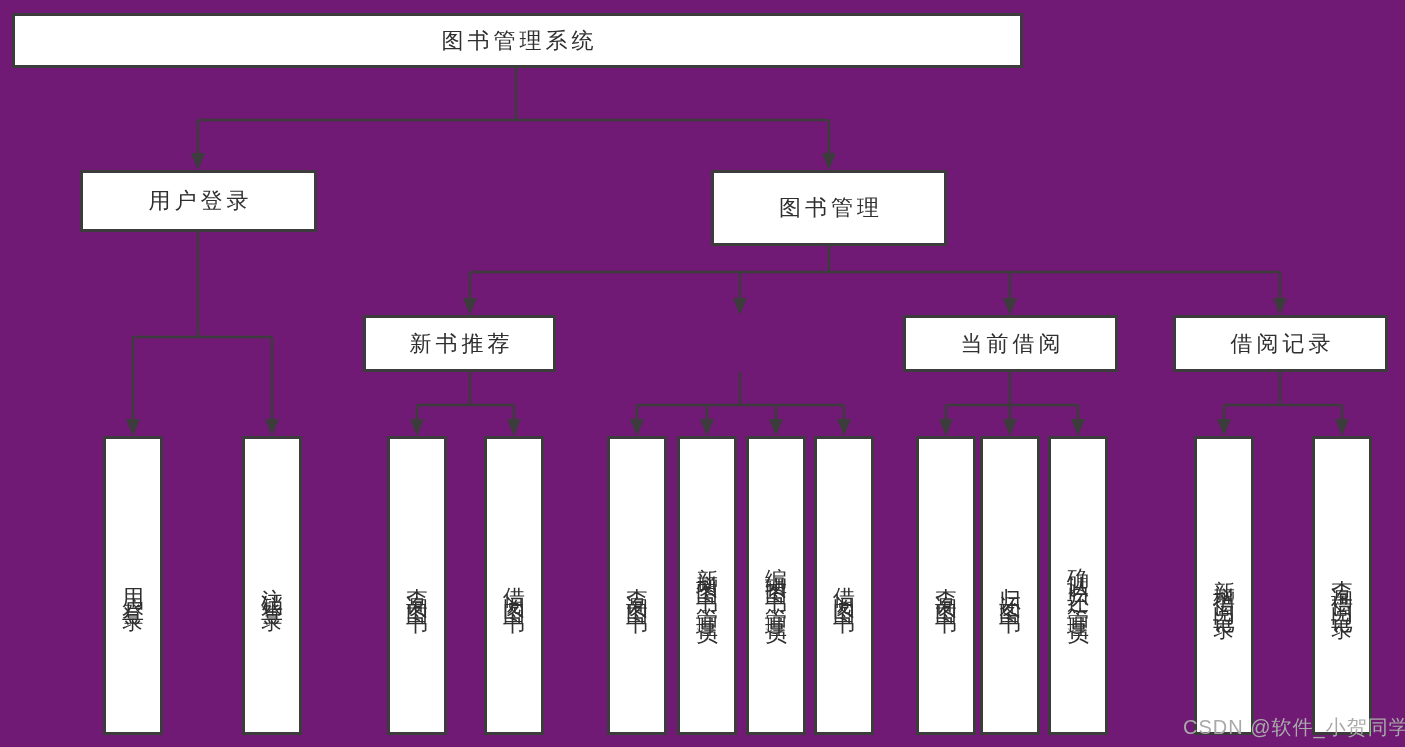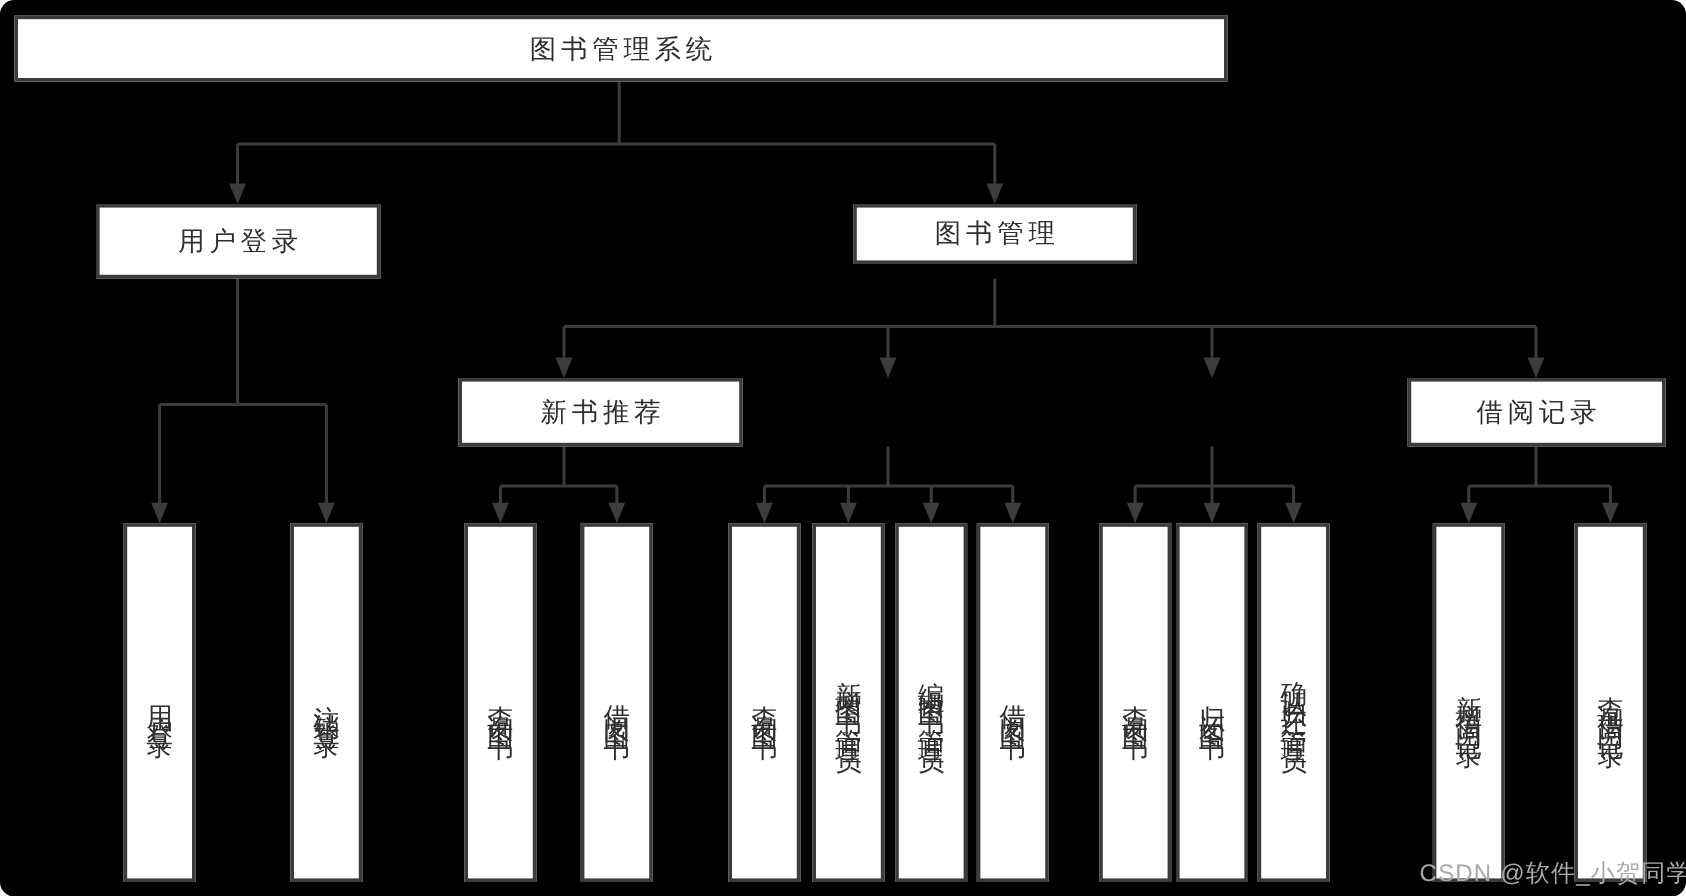--- a/index.html
+++ b/index.html
@@ -1,24 +1,23 @@
 <!DOCTYPE html>
 <html><head>
 <meta charset="utf-8">
 <title>图书管理系统</title>
 <style>
   html,body{margin:0;padding:0;background:#ffffff;}
   .stage{
     position:relative;
     width:1405px;height:747px;
-    background:#000000;
+    background:#701a75;
     font-family:"Liberation Sans",sans-serif;
     color:#2f2f2f;
     overflow:hidden;
-    border-radius:12px;
   }
   .wires{position:absolute;left:0;top:0;width:1405px;height:747px;}
   .box{
     position:absolute;
     box-sizing:border-box;
     border:3px solid #3c3c3c;
     background:#ffffff;
     display:flex;
     align-items:center;
     justify-content:center;
@@ -80,23 +79,24 @@
       <polygon points="1003,419 1017,419 1010,436"></polygon>
       <polygon points="1071,419 1085,419 1078,436"></polygon>
       <polygon points="1217,419 1231,419 1224,436"></polygon>
       <polygon points="1335,419 1349,419 1342,436"></polygon>
     </g>
   </svg>
 
   <div class="box h" style="left:12px;top:13px;width:1011px;height:55px">图书管理系统</div>
 
   <div class="box h" style="left:80px;top:170px;width:237px;height:62px">用户登录</div>
-  <div class="box h" style="left:711px;top:170px;width:236px;height:50px">图书管理</div>
+  <div class="box h" style="left:711px;top:170px;width:236px;height:76px">图书管理</div>
 
-  <div class="box h" style="left:382px;top:315px;width:237px;height:57px">新书推荐</div>
+  <div class="box h" style="left:363px;top:315px;width:193px;height:57px">新书推荐</div>
+  <div class="box h" style="left:903px;top:315px;width:215px;height:57px">当前借阅</div>
   <div class="box h" style="left:1173px;top:315px;width:215px;height:57px">借阅记录</div>
 
   <div class="box v" style="left:103px;top:436px;width:60px;height:299px">用户登录</div>
   <div class="box v" style="left:242px;top:436px;width:60px;height:299px">注销登录</div>
 
   <div class="box v" style="left:387px;top:436px;width:60px;height:299px">查询图书</div>
   <div class="box v" style="left:484px;top:436px;width:60px;height:299px">借阅图书</div>
 
   <div class="box v" style="left:607px;top:436px;width:60px;height:299px">查询图书</div>
   <div class="box v" style="left:677px;top:436px;width:60px;height:299px">新增图书（管理员）</div>

